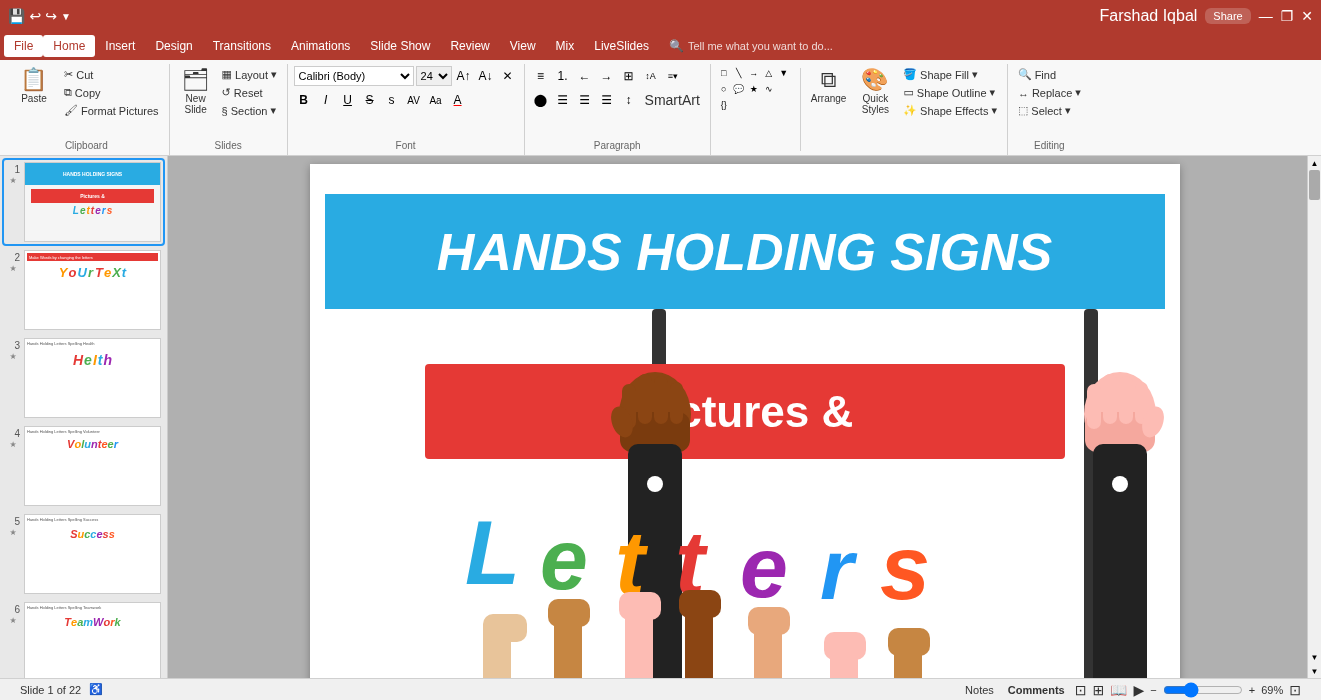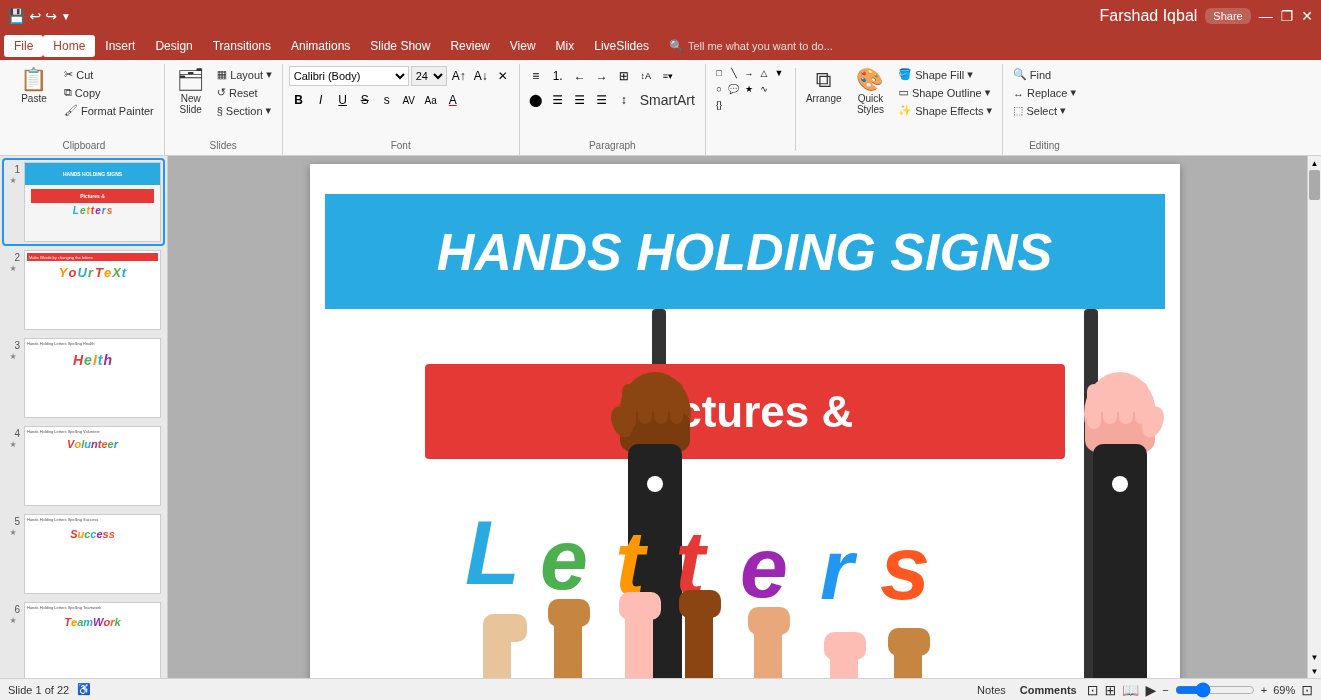--- a/index.html
+++ b/index.html
@@ -222,21 +222,21 @@
     }
 
     
     #status-bar {
       height: 22px;
       background: #f0f0f0;
       border-top: 1px solid #d0d0d0;
       display: flex;
       align-items: center;
       justify-content: space-between;
-      padding: 0 8px;
+      padding: 0 20px;
       font-size: 11px;
       color: #333;
     }
     #status-bar .left { display: flex; align-items: center; gap: 8px; }
     #status-bar .right { display: flex; align-items: center; gap: 6px; }
 
     
     #slide-panel::-webkit-scrollbar { width: 8px; }
     #slide-panel::-webkit-scrollbar-track { background: #e0e0e0; }
     #slide-panel::-webkit-scrollbar-thumb { background: #aaa; border-radius: 4px; }
@@ -308,21 +308,21 @@
           <div class="ribbon-btn-small">
             <span>✂</span>
             <span>Cut</span>
           </div>
           <div class="ribbon-btn-small">
             <span>⧉</span>
             <span>Copy</span>
           </div>
           <div class="ribbon-btn-small">
             <span>🖌</span>
-            <span>Format Painter</span>
+            <span>Format Pictures</span>
           </div>
         </div>
       </div>
       <div class="ribbon-group-label">Clipboard</div>
     </div>
 
     <div class="ribbon-group">
       <div class="ribbon-group-content">
         <div class="ribbon-btn">
           <div class="btn-icon">🗂</div>

